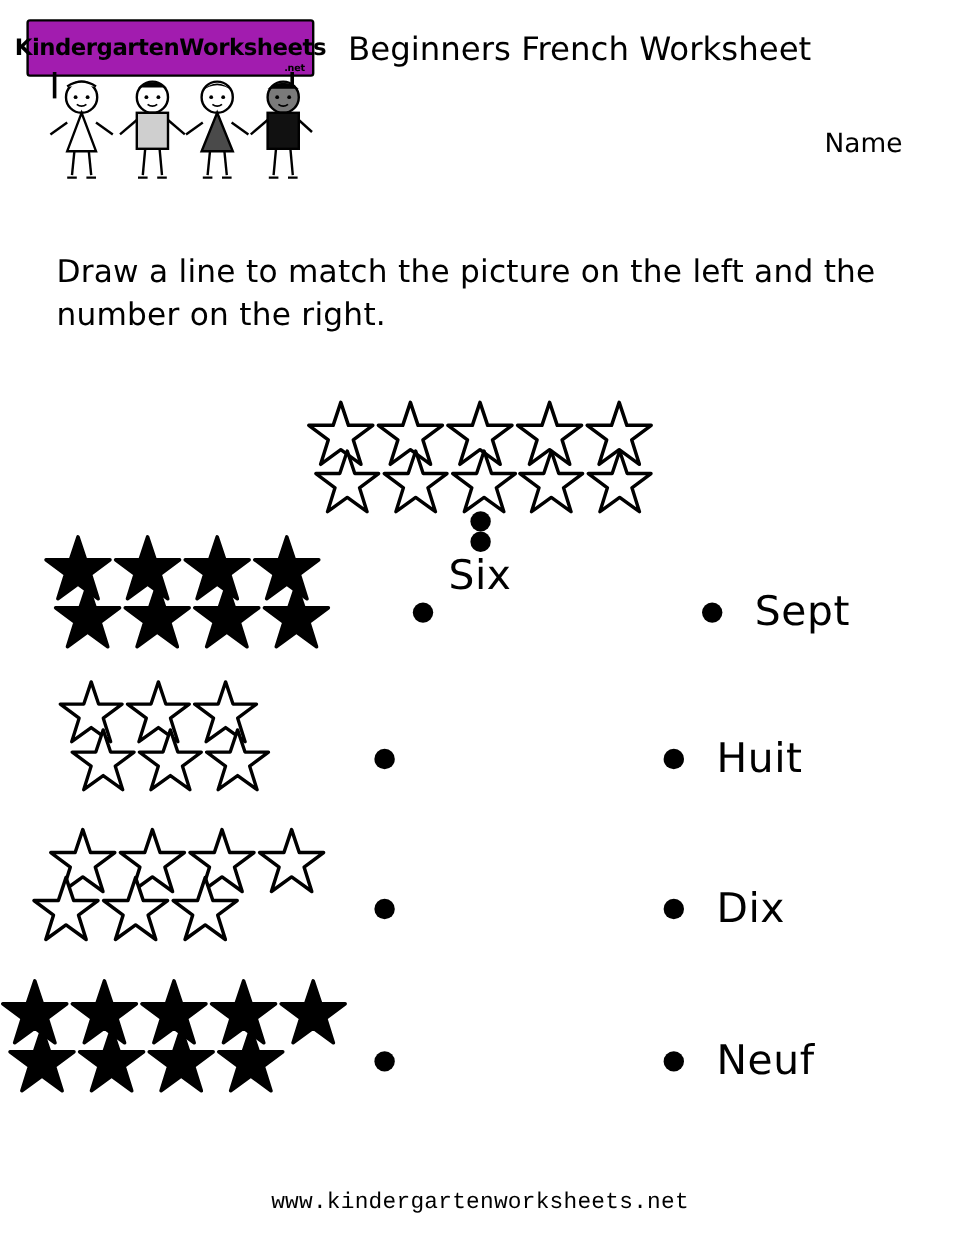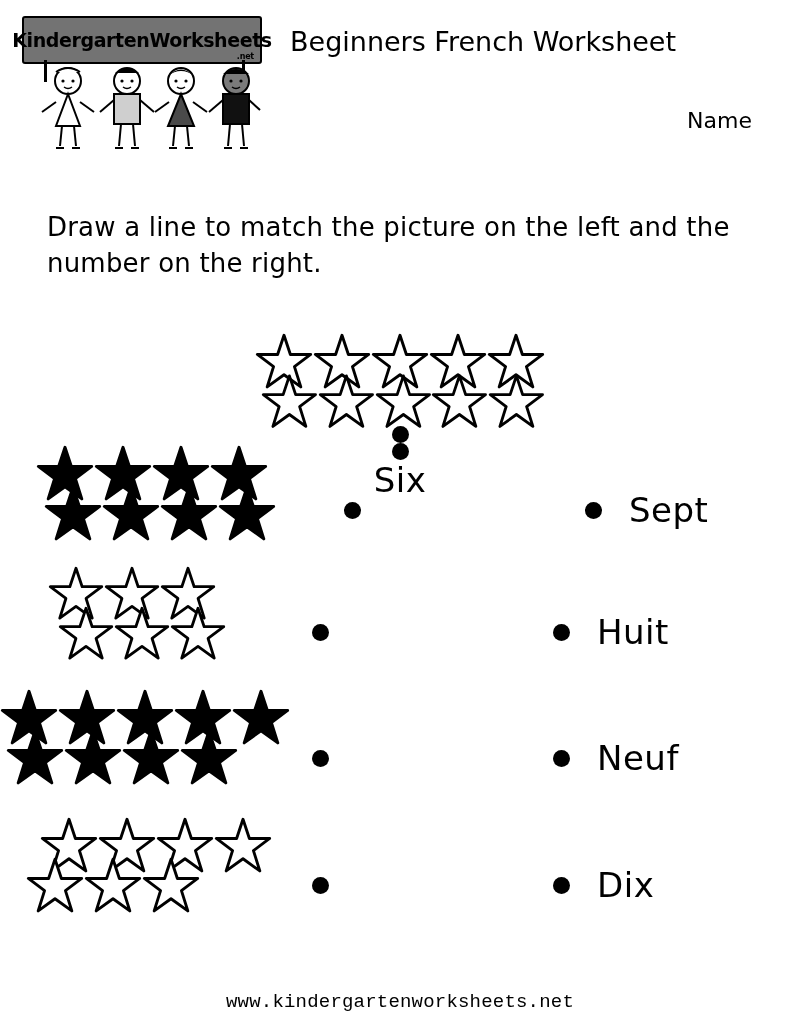--- a/index.html
+++ b/index.html
@@ -33,21 +33,21 @@
     height: 150px;
   }
   .logo-sign {
     position: absolute;
     left: 8px;
     top: 2px;
     width: 240px;
     height: 48px;
     border: 2px solid #000;
     border-radius: 3px;
-    background: #737373;
+    background: #a21caf;
     box-sizing: border-box;
     display: flex;
     align-items: center;
     justify-content: center;
   }
   .logo-text {
     font-family: "DejaVu Sans", sans-serif;
     font-weight: bold;
     font-size: 19px;
     letter-spacing: -0.4px;
@@ -376,20 +376,57 @@
       </div>
       <div class="left-dot-cell">
         <span class="dot"></span>
       </div>
       <div class="gap-cell"></div>
       <div class="right-dot-cell">
         <span class="dot"></span>
       </div>
       <div class="word">Huit</div>
     </div>
+    <div class="row" style="height: 126px;">
+      <div class="stars-cell">
+        <div class="star-row" style="padding-left:40px">
+          <svg width="58" height="58" viewBox="0 0 100 100">
+            <polygon points="50,4 61,37 96,37 68,58 79,93 50,72 21,93 32,58 4,37 39,37" fill="#fff" stroke="#000" stroke-width="5" stroke-linejoin="round"></polygon>
+          </svg>
+          <svg width="58" height="58" viewBox="0 0 100 100">
+            <polygon points="50,4 61,37 96,37 68,58 79,93 50,72 21,93 32,58 4,37 39,37" fill="#fff" stroke="#000" stroke-width="5" stroke-linejoin="round"></polygon>
+          </svg>
+          <svg width="58" height="58" viewBox="0 0 100 100">
+            <polygon points="50,4 61,37 96,37 68,58 79,93 50,72 21,93 32,58 4,37 39,37" fill="#fff" stroke="#000" stroke-width="5" stroke-linejoin="round"></polygon>
+          </svg>
+          <svg width="58" height="58" viewBox="0 0 100 100">
+            <polygon points="50,4 61,37 96,37 68,58 79,93 50,72 21,93 32,58 4,37 39,37" fill="#fff" stroke="#000" stroke-width="5" stroke-linejoin="round"></polygon>
+          </svg>
+        </div>
+        <div class="star-row r2" style="padding-left:26px">
+          <svg width="58" height="58" viewBox="0 0 100 100">
+            <polygon points="50,4 61,37 96,37 68,58 79,93 50,72 21,93 32,58 4,37 39,37" fill="#fff" stroke="#000" stroke-width="5" stroke-linejoin="round"></polygon>
+          </svg>
+          <svg width="58" height="58" viewBox="0 0 100 100">
+            <polygon points="50,4 61,37 96,37 68,58 79,93 50,72 21,93 32,58 4,37 39,37" fill="#fff" stroke="#000" stroke-width="5" stroke-linejoin="round"></polygon>
+          </svg>
+          <svg width="58" height="58" viewBox="0 0 100 100">
+            <polygon points="50,4 61,37 96,37 68,58 79,93 50,72 21,93 32,58 4,37 39,37" fill="#fff" stroke="#000" stroke-width="5" stroke-linejoin="round"></polygon>
+          </svg>
+        </div>
+      </div>
+      <div class="left-dot-cell">
+        <span class="dot"></span>
+      </div>
+      <div class="gap-cell"></div>
+      <div class="right-dot-cell">
+        <span class="dot"></span>
+      </div>
+      <div class="word">Dix</div>
+    </div>
     <div class="row" style="height: 128px;">
       <div class="stars-cell">
         <div class="star-row" style="padding-left:0px">
           <svg width="58" height="58" viewBox="0 0 100 100">
             <polygon points="50,4 61,37 96,37 68,58 79,93 50,72 21,93 32,58 4,37 39,37" fill="#000" stroke="#000" stroke-width="5" stroke-linejoin="round"></polygon>
           </svg>
           <svg width="58" height="58" viewBox="0 0 100 100">
             <polygon points="50,4 61,37 96,37 68,58 79,93 50,72 21,93 32,58 4,37 39,37" fill="#000" stroke="#000" stroke-width="5" stroke-linejoin="round"></polygon>
           </svg>
           <svg width="58" height="58" viewBox="0 0 100 100">
@@ -419,52 +456,15 @@
       </div>
       <div class="left-dot-cell">
         <span class="dot"></span>
       </div>
       <div class="gap-cell"></div>
       <div class="right-dot-cell">
         <span class="dot"></span>
       </div>
       <div class="word">Neuf</div>
     </div>
-    <div class="row" style="height: 126px;">
-      <div class="stars-cell">
-        <div class="star-row" style="padding-left:40px">
-          <svg width="58" height="58" viewBox="0 0 100 100">
-            <polygon points="50,4 61,37 96,37 68,58 79,93 50,72 21,93 32,58 4,37 39,37" fill="#fff" stroke="#000" stroke-width="5" stroke-linejoin="round"></polygon>
-          </svg>
-          <svg width="58" height="58" viewBox="0 0 100 100">
-            <polygon points="50,4 61,37 96,37 68,58 79,93 50,72 21,93 32,58 4,37 39,37" fill="#fff" stroke="#000" stroke-width="5" stroke-linejoin="round"></polygon>
-          </svg>
-          <svg width="58" height="58" viewBox="0 0 100 100">
-            <polygon points="50,4 61,37 96,37 68,58 79,93 50,72 21,93 32,58 4,37 39,37" fill="#fff" stroke="#000" stroke-width="5" stroke-linejoin="round"></polygon>
-          </svg>
-          <svg width="58" height="58" viewBox="0 0 100 100">
-            <polygon points="50,4 61,37 96,37 68,58 79,93 50,72 21,93 32,58 4,37 39,37" fill="#fff" stroke="#000" stroke-width="5" stroke-linejoin="round"></polygon>
-          </svg>
-        </div>
-        <div class="star-row r2" style="padding-left:26px">
-          <svg width="58" height="58" viewBox="0 0 100 100">
-            <polygon points="50,4 61,37 96,37 68,58 79,93 50,72 21,93 32,58 4,37 39,37" fill="#fff" stroke="#000" stroke-width="5" stroke-linejoin="round"></polygon>
-          </svg>
-          <svg width="58" height="58" viewBox="0 0 100 100">
-            <polygon points="50,4 61,37 96,37 68,58 79,93 50,72 21,93 32,58 4,37 39,37" fill="#fff" stroke="#000" stroke-width="5" stroke-linejoin="round"></polygon>
-          </svg>
-          <svg width="58" height="58" viewBox="0 0 100 100">
-            <polygon points="50,4 61,37 96,37 68,58 79,93 50,72 21,93 32,58 4,37 39,37" fill="#fff" stroke="#000" stroke-width="5" stroke-linejoin="round"></polygon>
-          </svg>
-        </div>
-      </div>
-      <div class="left-dot-cell">
-        <span class="dot"></span>
-      </div>
-      <div class="gap-cell"></div>
-      <div class="right-dot-cell">
-        <span class="dot"></span>
-      </div>
-      <div class="word">Dix</div>
-    </div>
   </div>
 
 <div class="footer">www.kindergartenworksheets.net</div>
 
 </body></html>

